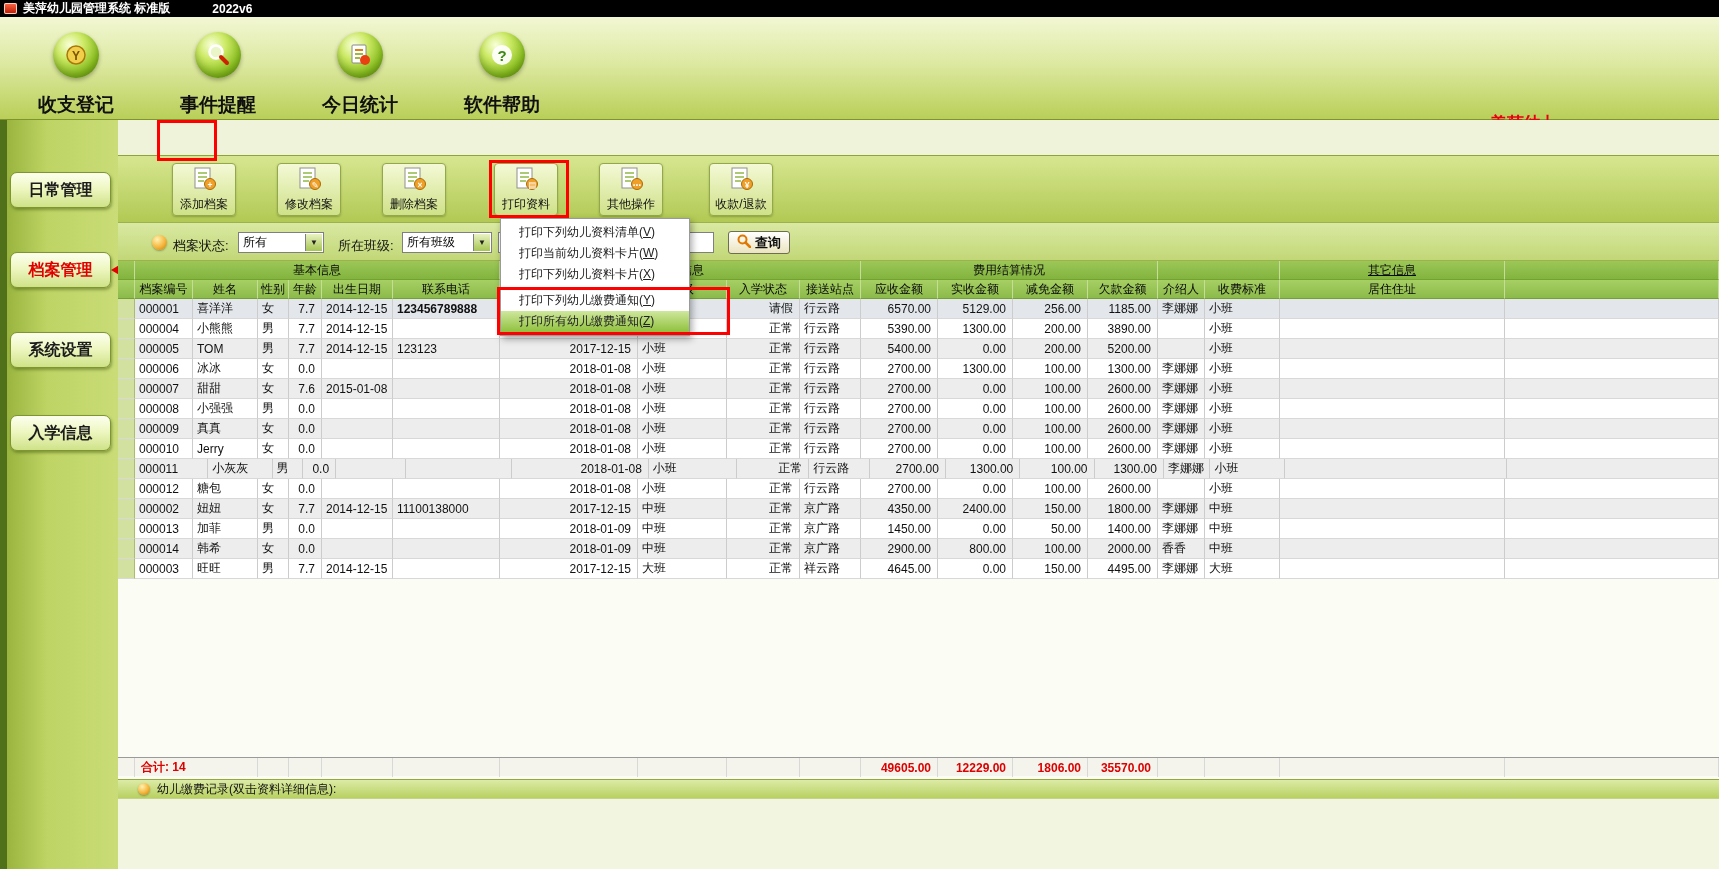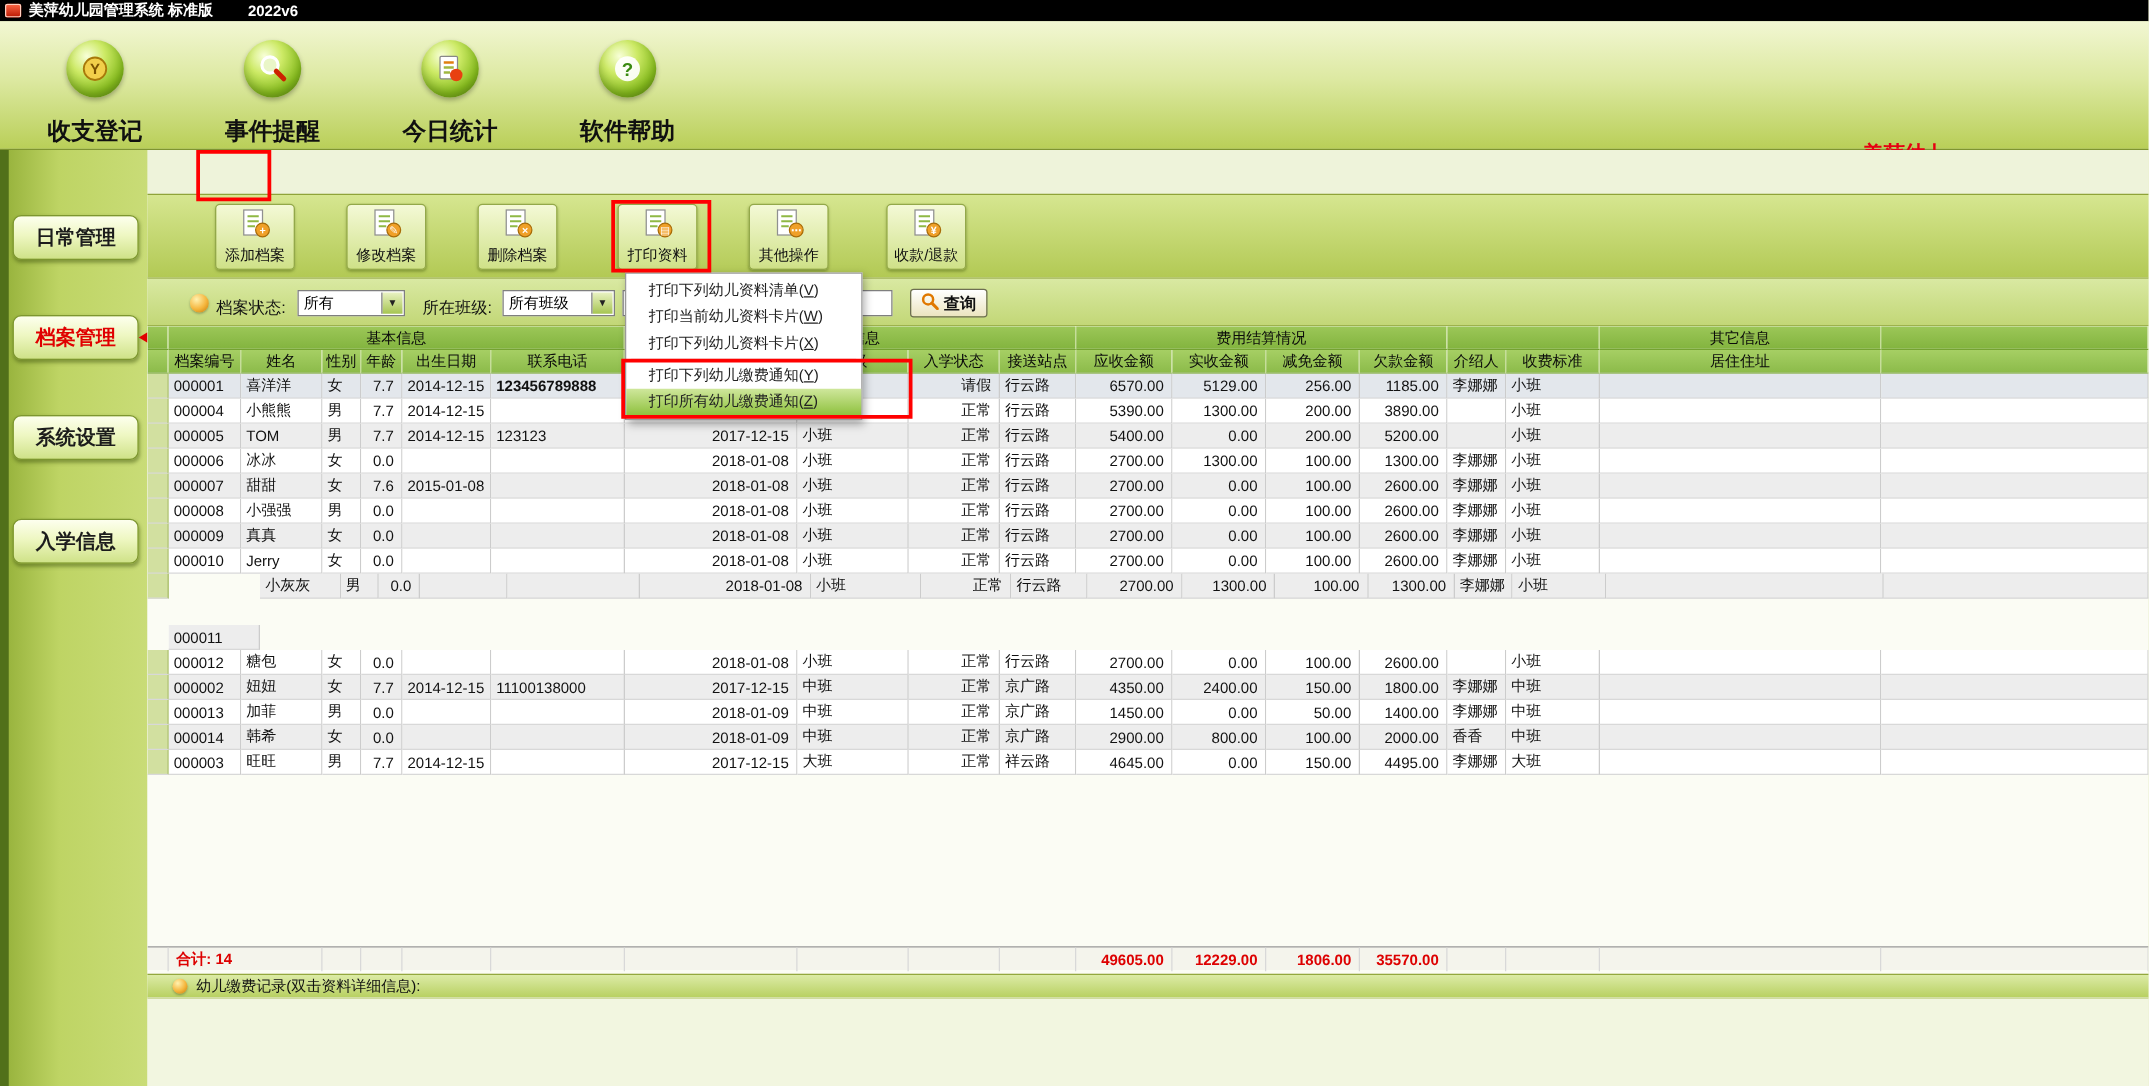--- a/index.html
+++ b/index.html
@@ -4,21 +4,21 @@
 <style>
   *{margin:0;padding:0;box-sizing:border-box}
   html,body{width:1719px;height:869px;overflow:hidden}
   body{font-family:"Liberation Sans","DejaVu Sans",sans-serif;background:#fff}
   #stage{position:relative;width:1719px;height:869px;overflow:hidden;background:#dfe9b0}
   .abs{position:absolute}
 
   
   #titlebar{left:0;top:0;width:1719px;height:17px;background:#000;color:#fff;display:flex;align-items:center;font-size:12px;font-weight:bold}
   #title-logo{width:13px;height:11px;margin:0 6px 0 4px;border-radius:2px;background:linear-gradient(#ff6a48,#b81600);box-shadow:inset 0 0 0 1px #ffd0c0}
-  #title-version{margin-left:28px}
+  #title-version{margin-left:42px}
 
   
   #topbar{left:0;top:17px;width:1719px;height:103px;background:linear-gradient(#f2f7d3 0%,#ddE9a2 45%,#b9cf58 100%);border-bottom:1px solid #7e9430}
   #topbar-buttons{position:absolute;left:28px;top:15px;display:flex;gap:46px}
   .top-btn{width:96px;display:flex;flex-direction:column;align-items:center;gap:14px;cursor:pointer}
   .sphere{width:46px;height:46px;border-radius:50%;position:relative;background:radial-gradient(circle at 36% 28%,#f8ffd8 0%,#cdea66 32%,#85bb1d 68%,#5a8a0e 100%);box-shadow:0 2px 4px rgba(0,0,0,.3),inset 0 -4px 7px rgba(0,0,0,.18)}
   .sphere .glyph{position:absolute;inset:0;display:flex;align-items:center;justify-content:center}
   .top-label{font-size:19px;font-weight:bold;color:#101010;white-space:nowrap}
   #brand{left:1490px;top:95px;width:60px;height:21px;overflow:hidden;color:#e60012;font-weight:bold;font-size:17px;white-space:nowrap}
 
@@ -267,21 +267,21 @@
           <div class="tc" style="width: 75px;"></div>
           <div class="tc" style="width: 225px;"></div>
           <div class="tc" style="width: 214px;"></div>
         </div>
     <div class="trow">
           <div class="gh" style="width: 17px;"></div>
           <div class="gh" style="width: 365px;">基本信息</div>
           <div class="gh" style="width: 361px;">入学信息</div>
           <div class="gh" style="width: 297px;">费用结算情况</div>
           <div class="gh" style="width: 122px;"></div>
-          <div class="gh" style="width: 225px;">其它信息</div>
+          <div class="gh" style="width: 225px; text-decoration: underline;">其它信息</div>
           <div class="gh" style="width: 214px;"></div>
         </div>
         <div class="trow">
           <div class="ch" style="width: 17px;"></div>
           <div class="ch" style="width: 58px;">档案编号</div>
           <div class="ch" style="width: 65px;">姓名</div>
           <div class="ch" style="width: 31px;">性别</div>
           <div class="ch" style="width: 33px;">年龄</div>
           <div class="ch" style="width: 71px;">出生日期</div>
           <div class="ch" style="width: 107px;">联系电话</div>
@@ -461,21 +461,21 @@
           <div class="dc ar" style="width: 75px;">0.00</div>
           <div class="dc ar" style="width: 75px;">100.00</div>
           <div class="dc ar" style="width: 70px;">2600.00</div>
           <div class="dc" style="width: 47px;">李娜娜</div>
           <div class="dc" style="width: 75px;">小班</div>
           <div class="dc" style="width: 225px;"></div>
           <div class="dc" style="width: 214px;"></div>
         </div>
         <div class="trow drow even">
           <div class="dc gutter" style="width: 17px;"></div>
-          <div class="dc" style="width: 74px; margin-top: 41px;">000011</div>
+          <div class="dc" style="width: 74px;">000011</div>
           <div class="dc" style="width: 65px;">小灰灰</div>
           <div class="dc" style="width: 31px;">男</div>
           <div class="dc ar" style="width: 33px;">0.0</div>
           <div class="dc" style="width: 71px;"></div>
           <div class="dc" style="width: 107px;"></div>
           <div class="dc ar" style="width: 138px;">2018-01-08</div>
           <div class="dc" style="width: 89px;">小班</div>
           <div class="dc ar" style="width: 73px;">正常</div>
           <div class="dc" style="width: 61px;">行云路</div>
           <div class="dc ar" style="width: 77px;">2700.00</div>

